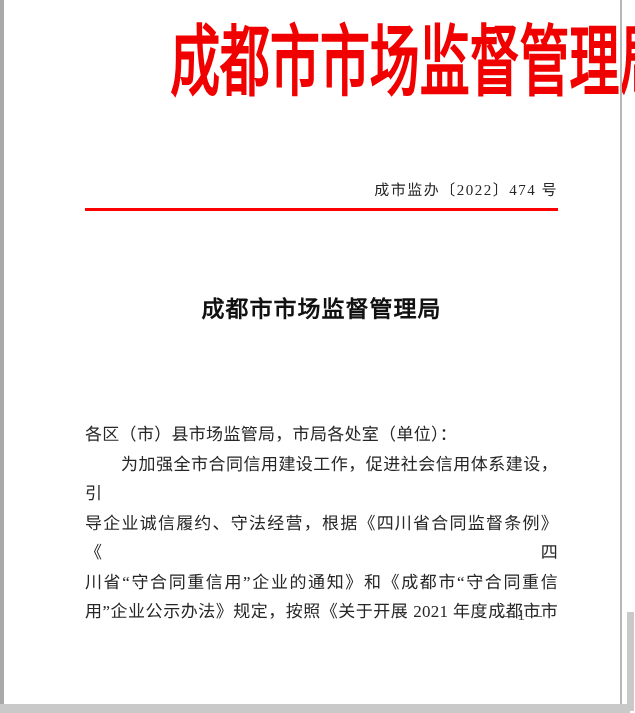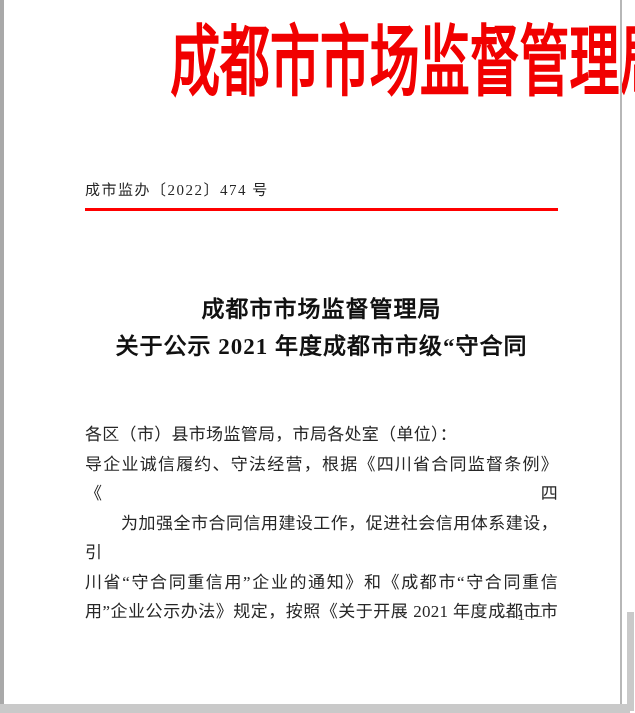--- a/index.html
+++ b/index.html
@@ -44,21 +44,21 @@
     white-space: nowrap;
     font-size: 78px; line-height: 78px;
     font-weight: 700;
     color: var(--header-red, #f10000);
     transform: scaleX(0.64);
     transform-origin: 50% 50%;
     letter-spacing: 0px;
   }
   .doc-number {
     position: absolute; top: 180px; left: 85px; width: 473px;
-    text-align: left;
+    text-align: right;
     font-size: 15px; line-height: 20px;
     letter-spacing: 1.5px;
     color: var(--body-text, #262626);
   }
   .red-rule {
     position: absolute; top: 208px; left: 85px;
     width: 473px; height: 3px;
     background: var(--rule-red, #ff0000);
   }
   .notice-title {
@@ -101,27 +101,26 @@
 <div class="canvas">
 
   <div class="agency-header">成都市市场监督管理局</div>
 
   <div class="doc-number">成市监办〔2022〕474 号</div>
 
   <div class="red-rule"></div>
 
   <div class="notice-title">
     <div class="title-line">成都市市场监督管理局</div>
-    <div class="title-line">关于公示 2021 年度成都市市级“守合同</div>
   </div>
 
   <div class="body-block">
     <div class="body-line salutation">各区（市）县市场监管局，市局各处室（单位）：</div>
+    <div class="body-line indent-first">为加强全市合同信用建设工作，促进社会信用体系建设，引</div>
     <div class="body-line">导企业诚信履约、守法经营，根据《四川省合同监督条例》《四</div>
-    <div class="body-line indent-first">为加强全市合同信用建设工作，促进社会信用体系建设，引</div>
     <div class="body-line">川省“守合同重信用”企业的通知》和《成都市“守合同重信</div>
     <div class="body-line">用”企业公示办法》规定，按照《关于开展 2021 年度成都市市</div>
   </div>
 
   <div class="page-number">—1—</div>
 
   <div class="edge-left"></div>
   <div class="edge-right-line"></div>
   <div class="edge-right-strip"></div>
   <div class="edge-bottom"></div>

